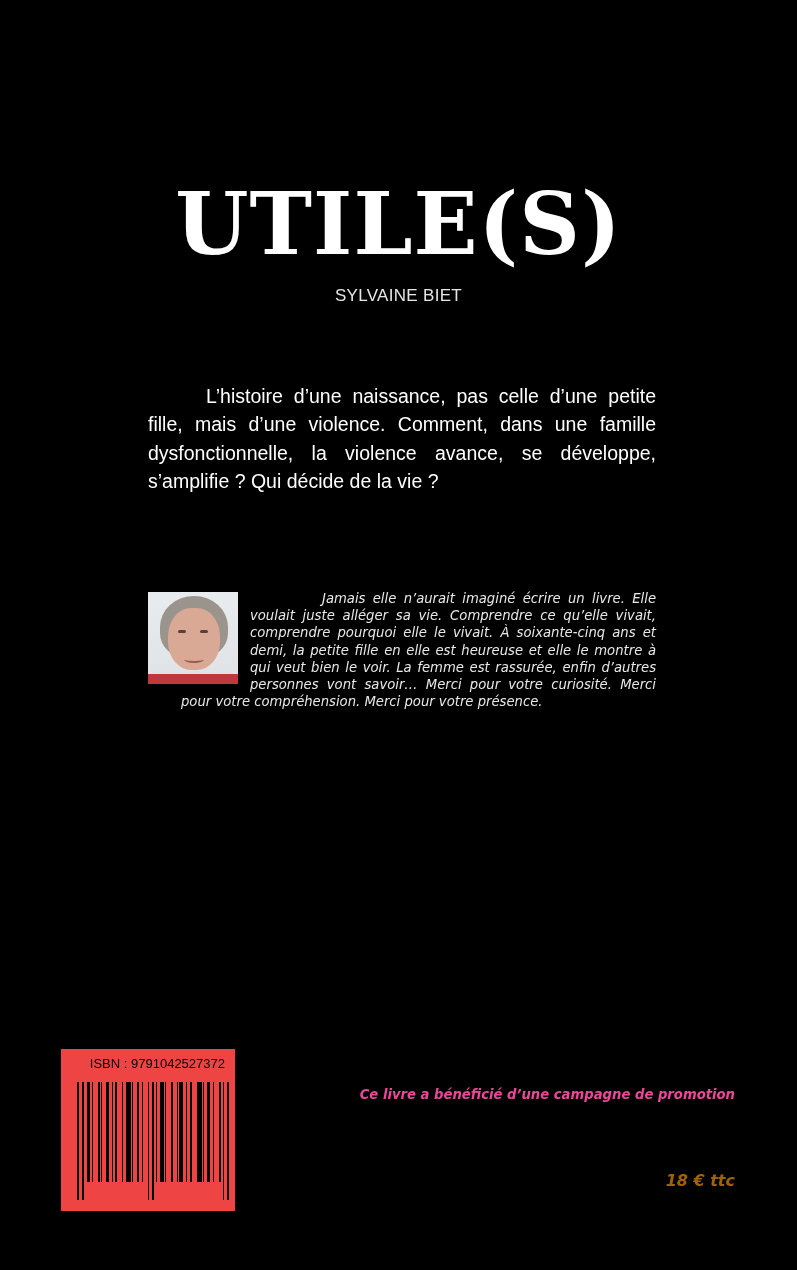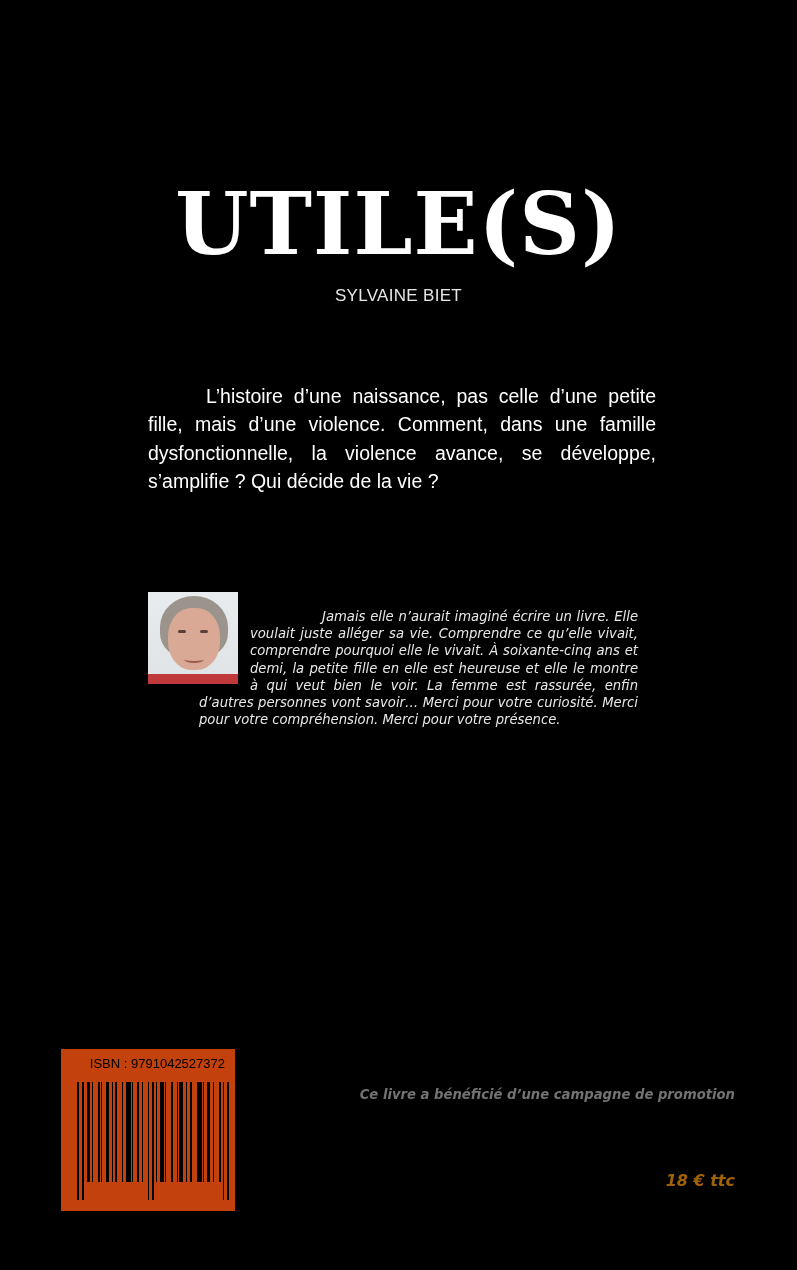--- a/index.html
+++ b/index.html
@@ -13,28 +13,28 @@
   .blurb p { margin:0; text-indent:58px; }
   .bio { position:absolute; left:148px; width:508px; top:590px;
     font-family:"DejaVu Sans","Liberation Sans",sans-serif; font-style:italic; font-size:13.2px; line-height:17.2px; text-align:justify; color:#e8e8e8; }
   .bio .photo { float:left; width:90px; height:92px; margin:2px 12px 2px 0; position:relative; overflow:hidden;
     background:linear-gradient(#e8ecef,#dfe3e6); }
   .bio .photo .hair { position:absolute; left:12px; top:4px; width:68px; height:62px; border-radius:50% 50% 40% 40%; background:#9a948c; }
   .bio .photo .face { position:absolute; left:20px; top:16px; width:52px; height:62px; border-radius:45%; background:#d9a995; }
   .bio .photo .eye { position:absolute; top:38px; width:8px; height:3px; background:#5a4038; border-radius:2px; }
   .bio .photo .smile { position:absolute; left:36px; top:64px; width:20px; height:5px; border-bottom:2px solid #9a5a4c; border-radius:0 0 50% 50%; }
   .bio .photo .shirt { position:absolute; left:0; bottom:0; width:90px; height:10px; background:#c0393a; }
-  .bio p { margin:18px; text-indent:72px;padding-left:33px; }
-  .barcode { position:absolute; left:61px; top:1049px; width:174px; height:162px; background:#c2410c; box-sizing:border-box; padding:7px 8px 0 10px; color:#000; }
+  .bio p { margin:0; text-indent:72px;padding-left:33px; }
+  .barcode { position:absolute; left:61px; top:1049px; width:174px; height:162px; background:#ef4444; box-sizing:border-box; padding:7px 8px 0 10px; color:#000; }
   .barcode .isbn { font-family:"Liberation Sans",sans-serif; font-size:13px; text-align:right; padding-right:2px; }
   .barcode .bars { position:absolute; left:16px; top:33px; width:152px; height:118px; display:flex; align-items:flex-start; }
   .barcode .bar { height:100px; background:#000; }
   .barcode .bar.tall { height:118px; }
   .barcode .digits { position:absolute; left:5px; top:134px; width:166px; font-family:"DejaVu Sans Mono","Liberation Mono",monospace; font-size:19px; letter-spacing:0.2px; background:transparent; }
-  .promo { position:absolute; right:62px; top:1085px; text-align:right; font-family:"DejaVu Sans","Liberation Sans",sans-serif; font-style:italic; font-weight:bold; font-size:13.2px; line-height:19px; color:#737373; }
+  .promo { position:absolute; right:62px; top:1085px; text-align:right; font-family:"DejaVu Sans","Liberation Sans",sans-serif; font-style:italic; font-weight:bold; font-size:13.2px; line-height:19px; color:#ec4899; }
   .price { position:absolute; right:62px; top:1168px; text-align:right; font-family:"DejaVu Sans","Liberation Sans",sans-serif; font-style:italic; font-weight:bold; font-size:16px; line-height:26px; color:#a16207; }
 </style>
 </head>
 <body>
 
 <div class="title">UTILE(S)</div>
 <div class="author">SYLVAINE BIET</div>
 
 <div class="blurb">
   <p>L’histoire d’une naissance, pas celle d’une petite fille, mais d’une violence. Comment, dans une famille dysfonctionnelle, la violence avance, se développe, s’amplifie ? Qui décide de la vie ?</p>

